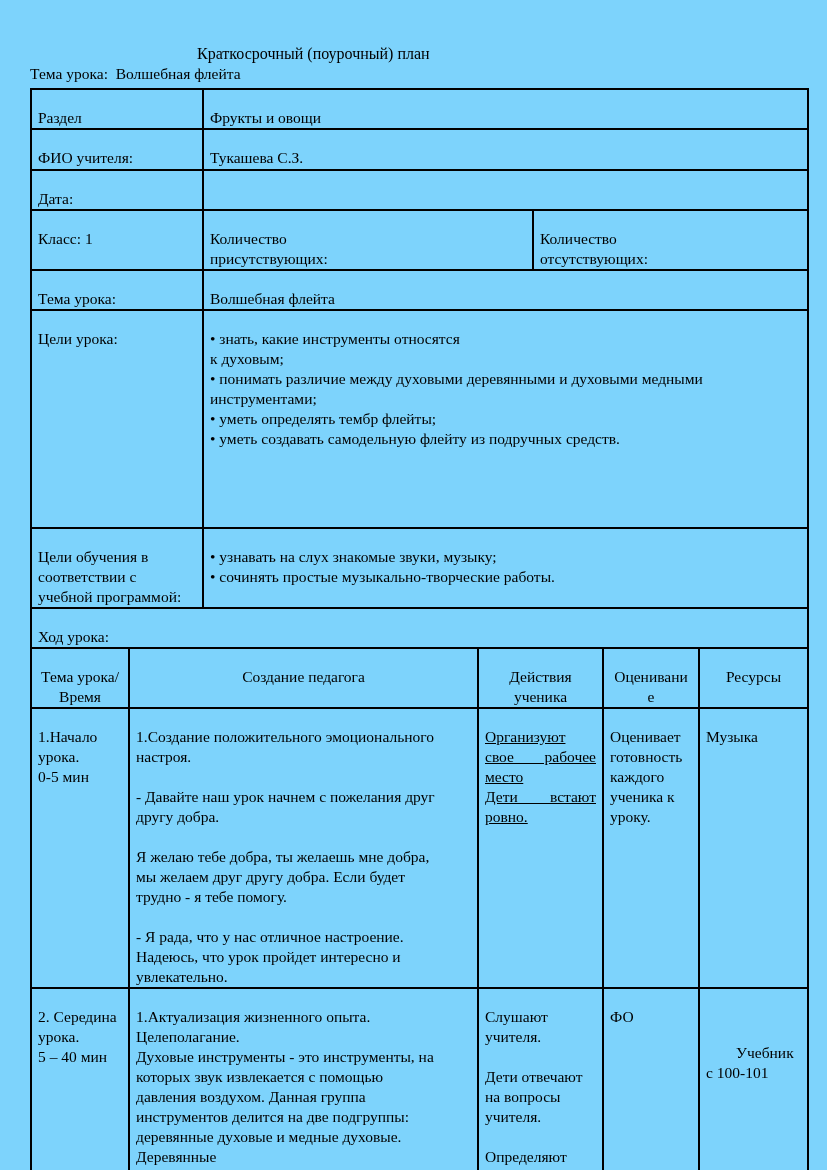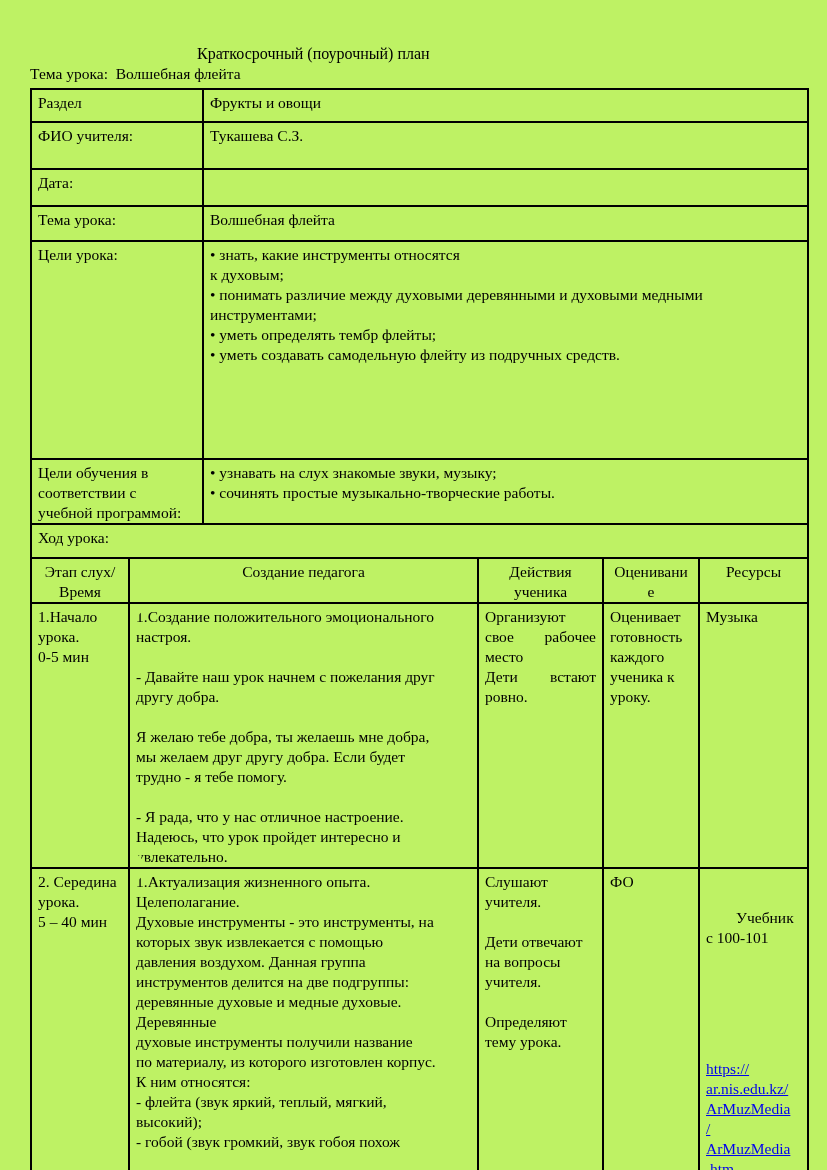--- a/index.html
+++ b/index.html
@@ -5,21 +5,21 @@
   html, body {
     margin: 0;
     padding: 0;
     background: #ffffff;
     width: 827px;
   }
   .page {
     position: relative;
     width: 827px;
     height: 1170px;
-    background: #bef264;
+    background: #7dd3fc;
     color: #000000;
     font-family: "Liberation Serif", "DejaVu Serif", serif;
     overflow: hidden;
   }
   .doc-title {
     position: absolute;
     left: 197px;
     top: 44px;
     font-size: 16px;
     line-height: 20px;
@@ -37,36 +37,36 @@
     position: absolute;
     left: 30px;
     top: 88px;
     border-collapse: collapse;
     table-layout: fixed;
     width: 777px;
   }
   table.plan td {
     border: 2px solid #000000;
     vertical-align: top;
-    padding: 3px 6px 0 6px;
+    padding: 18px 6px 0 6px;
     font-size: 15.5px;
     line-height: 20px;
     white-space: pre-line;
     overflow: hidden;
     word-wrap: break-word;
   }
   .hdr {
     text-align: center;
     line-height: 17px;
     padding-top: 4px;
   }
   .center { }
   .c-goals-val { line-height: 35px; padding-top: 0; }
-  .c-teacher { line-height: 19.4px; border-radius: 32px; }
-  .c-student-1 { text-align: justify; }
+  .c-teacher { line-height: 19.4px; }
+  .c-student-1 { text-align: justify; text-decoration: underline; }
   .c-student-2 { padding-top: 19px; line-height: 20.5px; }
   .c-assess-1 { line-height: 21.5px; }
   .c-assess-2 { padding-top: 56px; }
   .c-res-2 { padding-left: 4px; padding-right: 4px; }
   .textbook { white-space: pre-line; text-indent: 30px; padding-top: 16px; }
   .res-spacer { height: 71px; }
   .res-link {
     display: block;
     color: #0000EE;
     text-decoration: underline;
@@ -92,30 +92,37 @@
         <col style="width:96px">
         <col style="width:109px">
     </colgroup>
 
     <tbody>
         <tr style="height:33px">
       <td colspan="2">Раздел</td>
       <td colspan="5">Фрукты и овощи</td>
     </tr>
 
-    <tr style="height:47px">
+    <tr style="height:41px">
       <td colspan="2">ФИО учителя:</td>
       <td colspan="5">Тукашева С.З.</td>
     </tr>
 
     <tr style="height:37px">
       <td colspan="2">Дата:</td>
       <td colspan="5"></td>
     </tr>
 
+    <tr style="height:39px">
+      <td colspan="2">Класс: 1</td>
+      <td colspan="2">Количество
+присутствующих:</td>
+      <td colspan="3">Количество
+отсутствующих:</td>
+    </tr>
 
     <tr style="height:35px">
       <td colspan="2">Тема урока:</td>
       <td colspan="5">Волшебная флейта</td>
     </tr>
 
     <tr style="height:218px">
       <td colspan="2">Цели урока:</td>
       <td colspan="5" class="c-goals-val">• знать, какие инструменты относятся
 к духовым;
@@ -131,21 +138,21 @@
 учебной программой:</td>
       <td colspan="5">• узнавать на слух знакомые звуки, музыку;
 • сочинять простые музыкально-творческие работы.</td>
     </tr>
 
     <tr style="height:34px">
       <td colspan="7" class="center">Ход урока:</td>
     </tr>
 
     <tr style="height:38px">
-      <td class="hdr">Этап слух/
+      <td class="hdr">Тема урока/
 Время</td>
       <td colspan="2" class="hdr">Создание педагога</td>
       <td colspan="2" class="hdr">Действия
 ученика</td>
       <td class="hdr">Оценивани
 е</td>
       <td class="hdr">Ресурсы</td>
     </tr>
 
     <tr style="height:248px">

